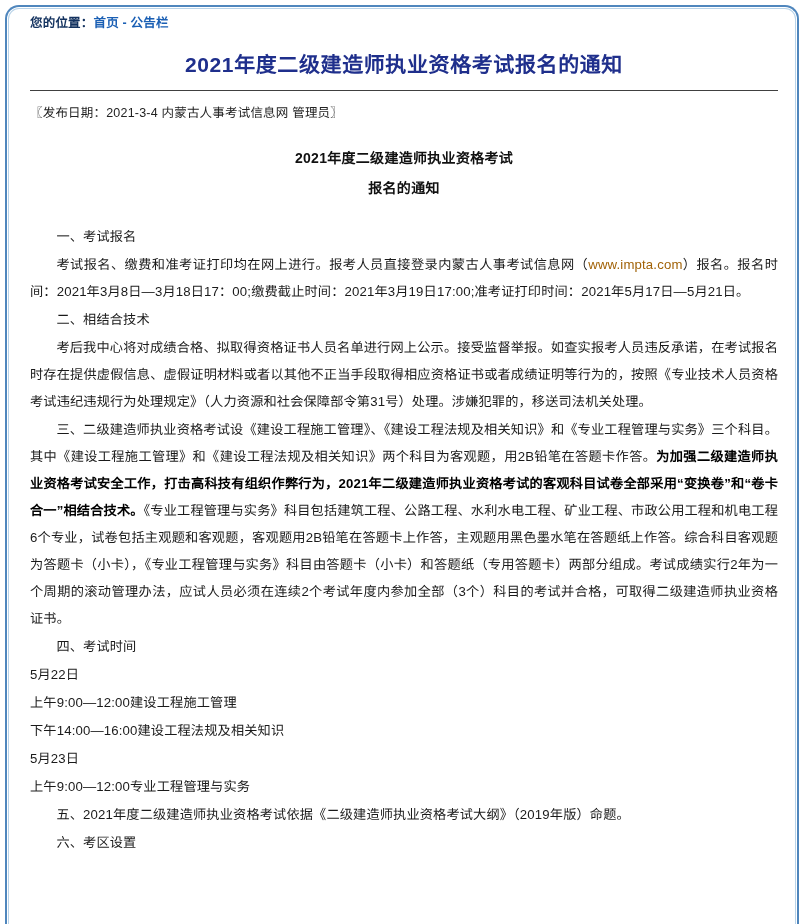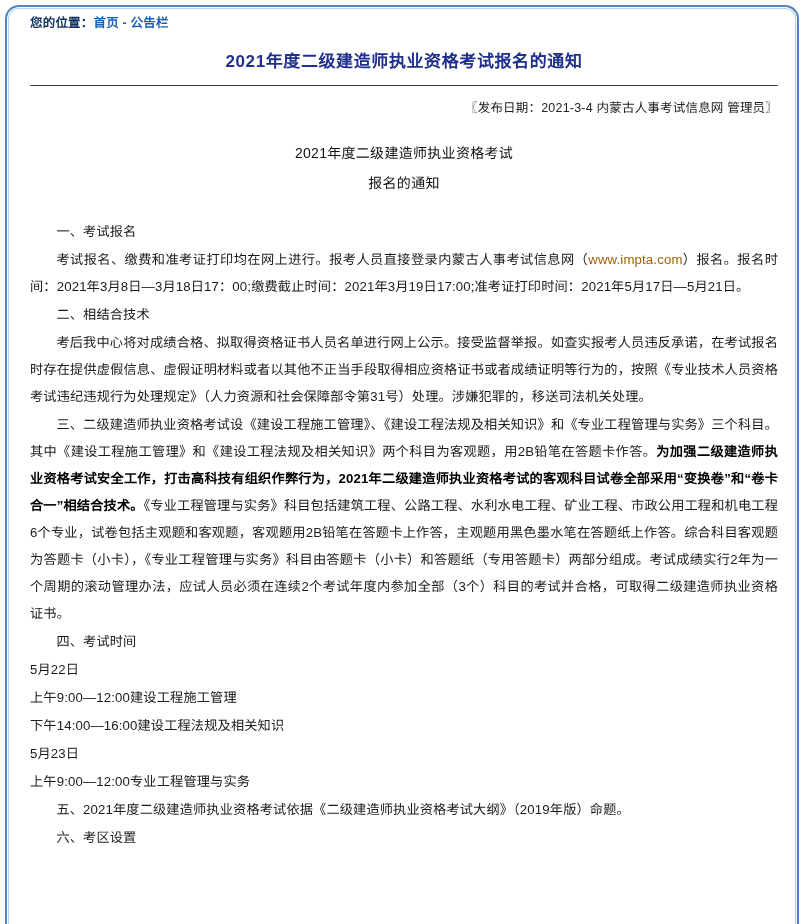--- a/index.html
+++ b/index.html
@@ -64,47 +64,47 @@
     letter-spacing: 0.2px;
     white-space: nowrap;
   }
   .breadcrumb .bc-label { color: #13325f; }
   .breadcrumb .bc-path  { color: #1a5fb4; }
 
   
   .doc-title {
     margin-top: 20px;
     text-align: center;
-    font-size: 17px;
+    font-size: 21px;
     font-weight: bold;
     color: #1f2f8c;
     letter-spacing: 0.6px;
     line-height: 1.3;
   }
 
   .title-rule {
     margin: 12px 0 0 0;
     height: 0;
     border: none;
     border-top: 1px solid #404040;
   }
 
   .publish-info {
     margin-top: 11px;
-    text-align: right;
+    text-align: left;
     font-size: 12.5px;
     color: #222222;
     letter-spacing: 0.2px;
   }
 
   
   .sub-heading {
     text-align: center;
     font-size: 14px;
-    font-weight: normal;
+    font-weight: bold;
     color: #111111;
     letter-spacing: 0.3px;
   }
   .sub-heading.first { margin-top: 26px; }
   .sub-heading.second { margin-top: 10px; }
 
   
   .body-block {
     margin-top: 26px;
     font-size: 13.2px;

